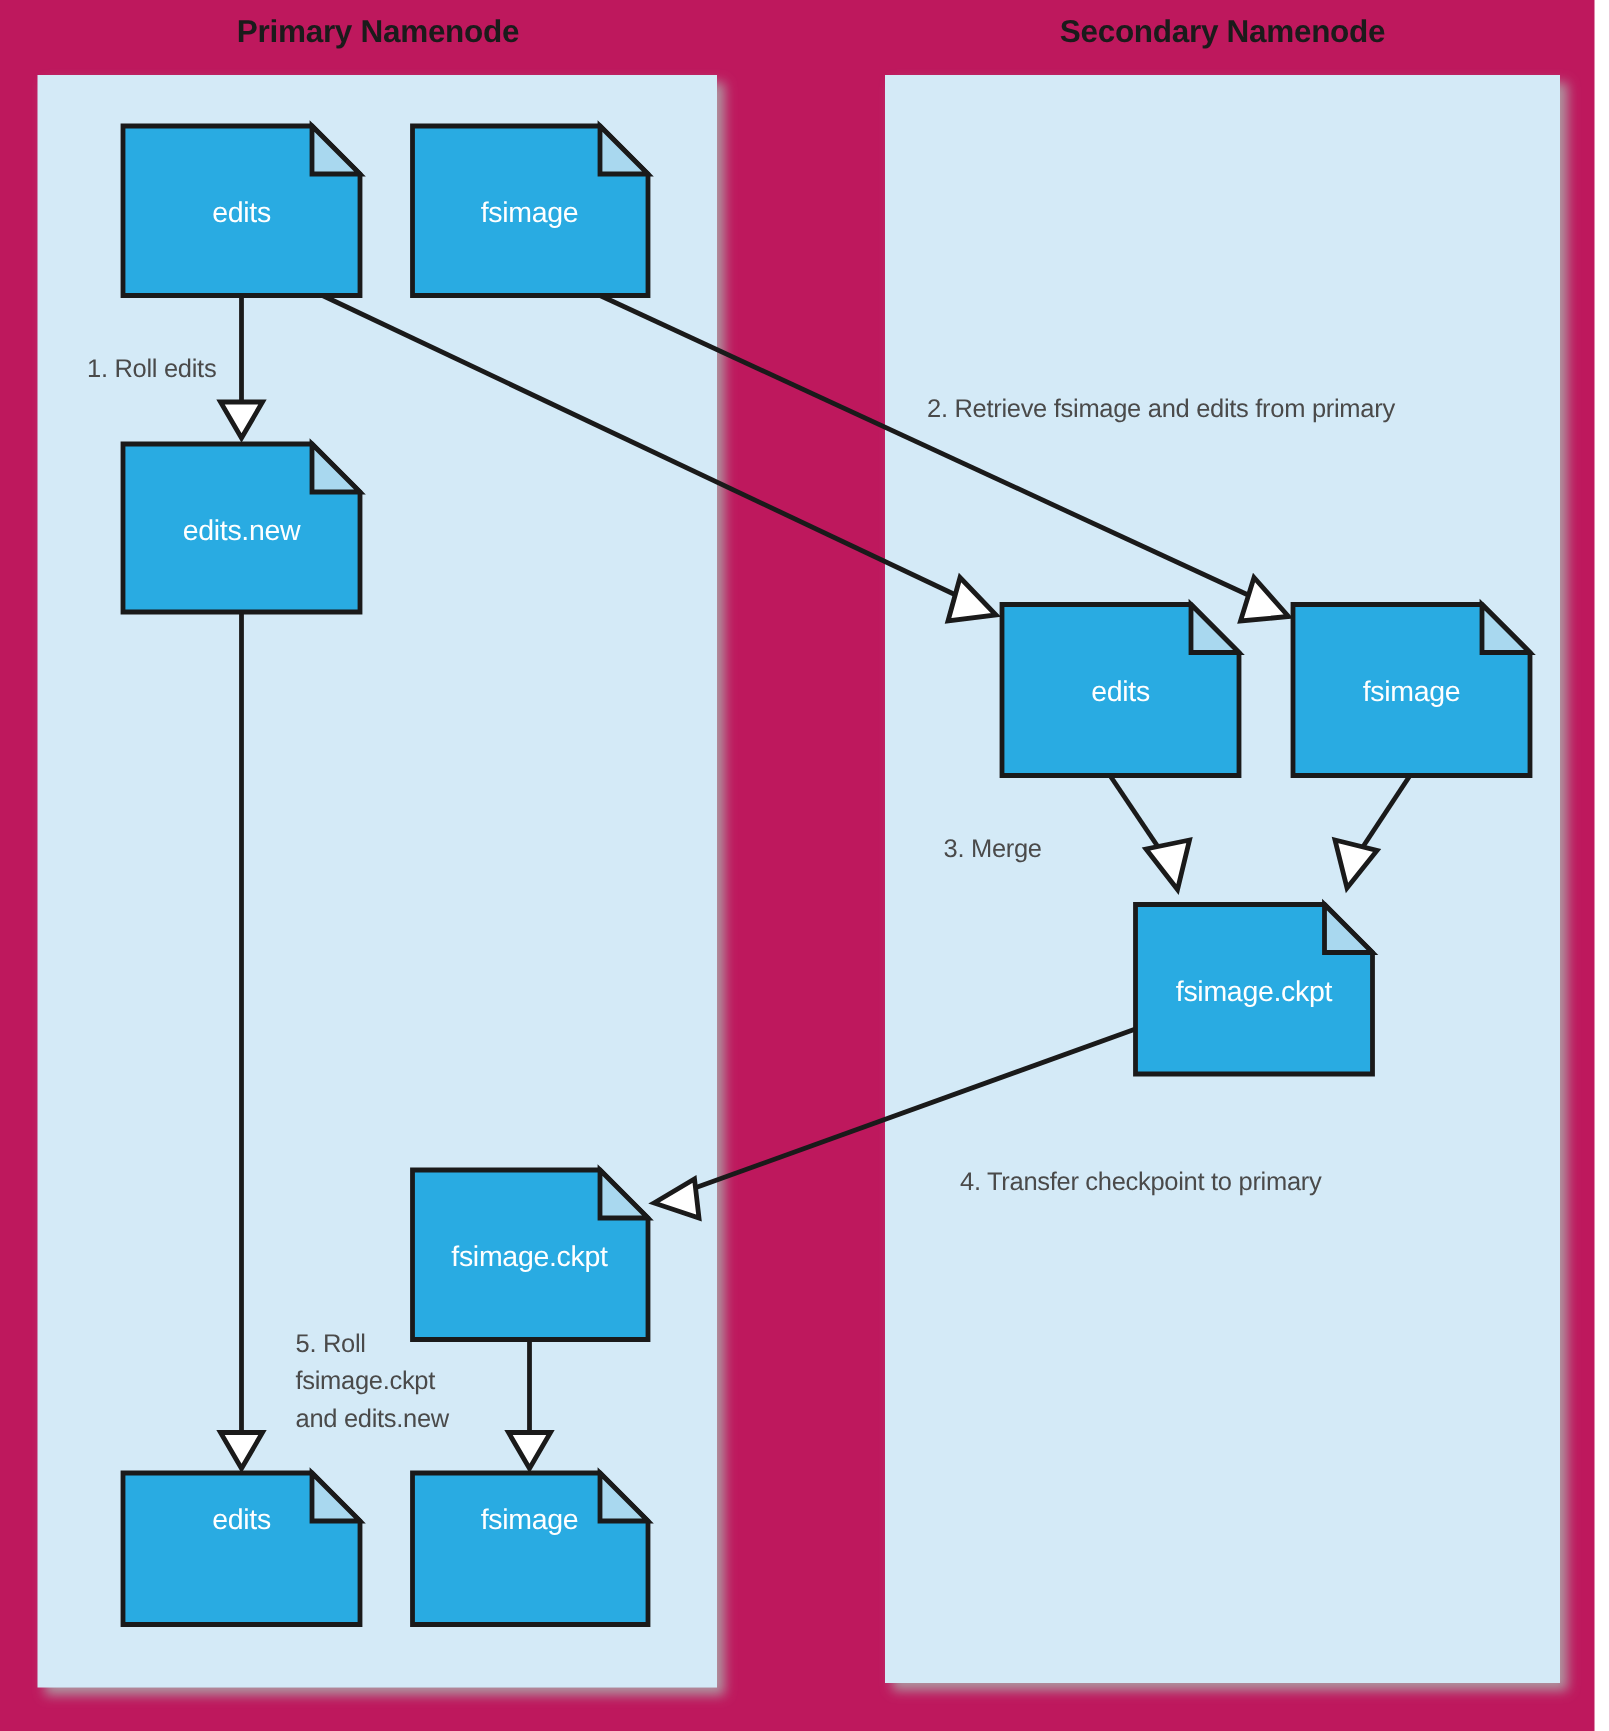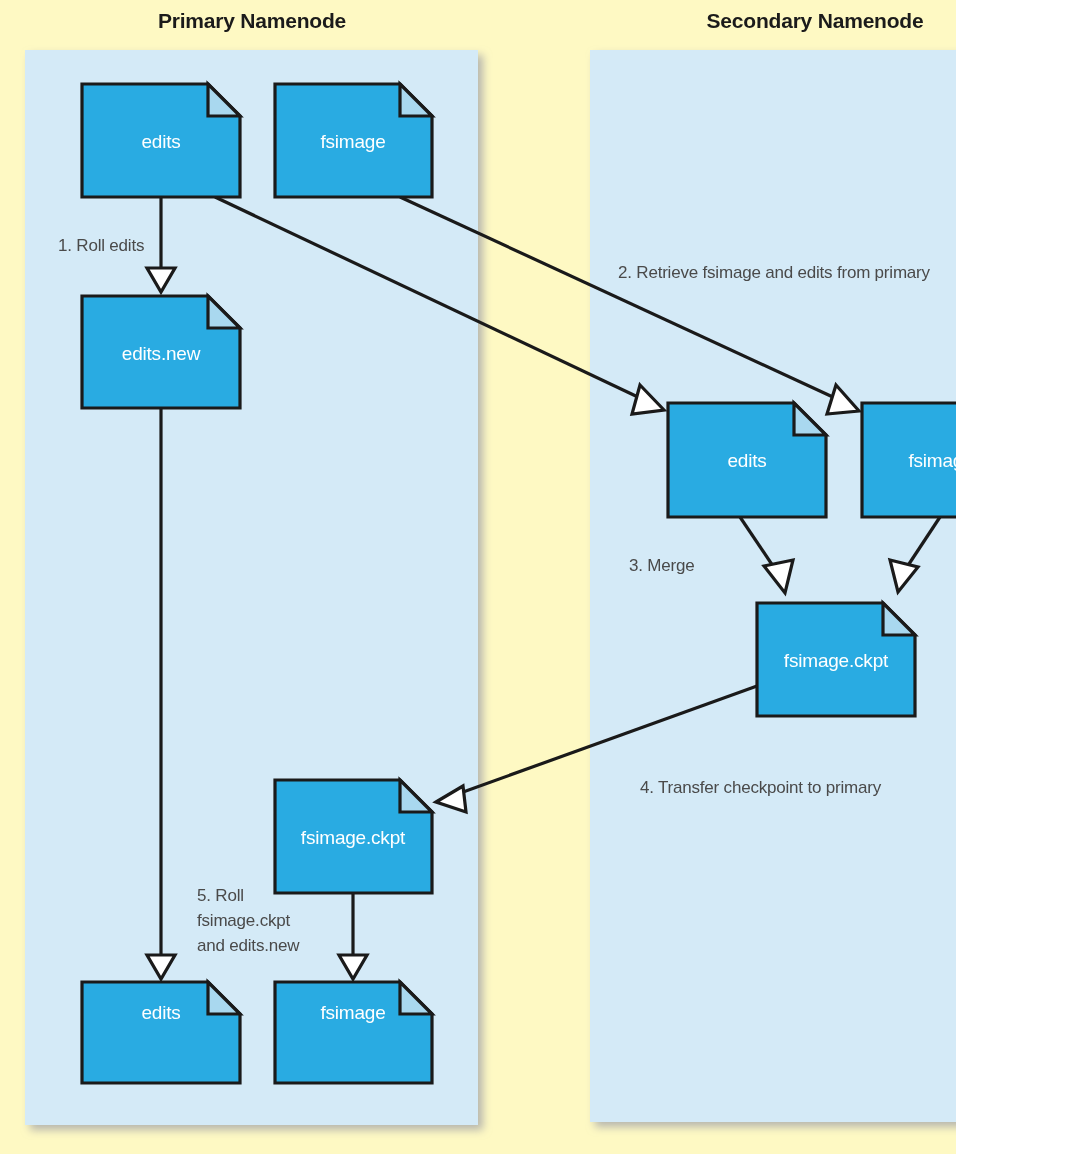--- a/index.html
+++ b/index.html
@@ -5,23 +5,23 @@
   html, body {
     margin: 0;
     padding: 0;
     background: #ffffff;
   }
   body {
     font-family: "Liberation Sans", sans-serif;
   }
   #stage {
     position: relative;
-    width: 956px;
+    width: 1063px;
     height: 1154px;
-    background: #fef9c3;
+    background: #be185d;
     overflow: hidden;
   }
   #diagram-svg {
     position: absolute;
     left: 0;
     top: 0;
     width: 1073px;
     height: 1154px;
   }
   .panel-title {

